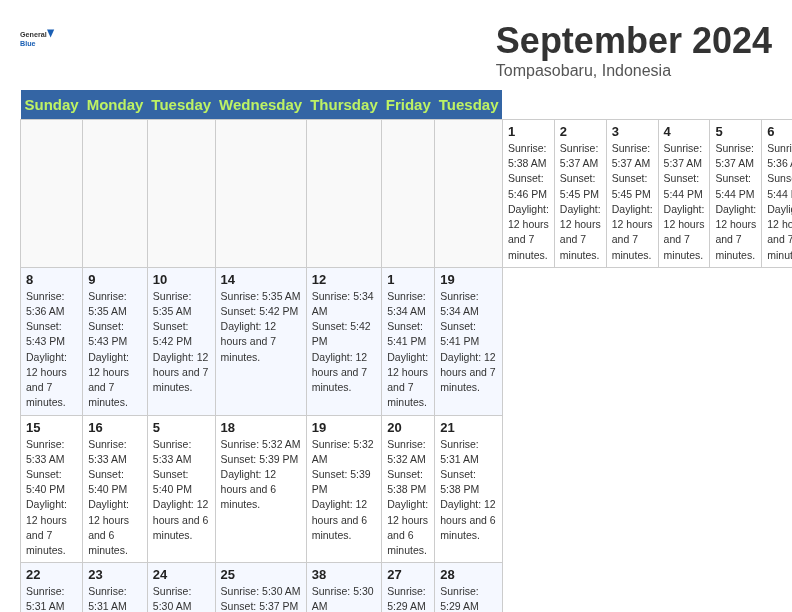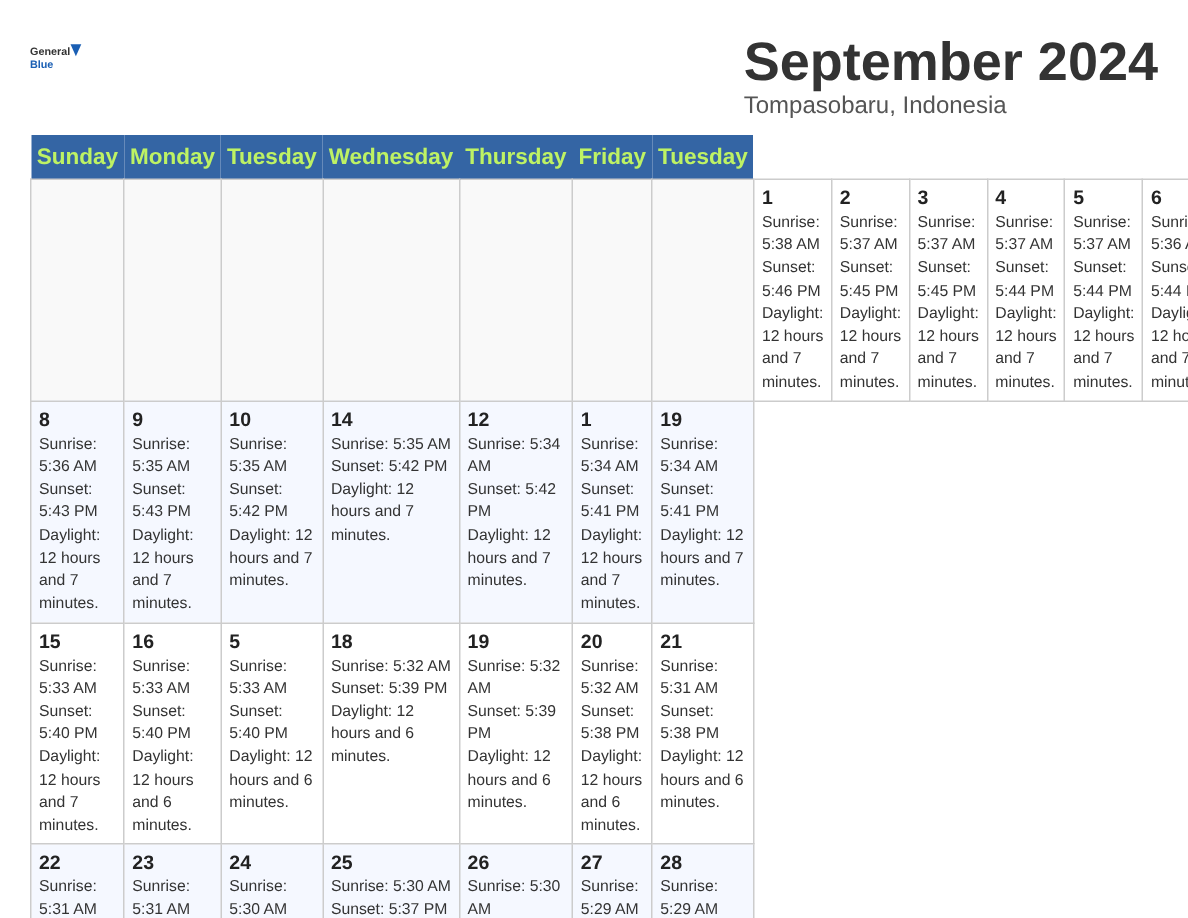--- a/index.html
+++ b/index.html
@@ -215,21 +215,21 @@
         </td>
         <td>
           <span class="day-number">24</span>
           <div class="day-info">Sunrise: 5:30 AM<br>Sunset: 5:37 PM<br>Daylight: 12 hours and 6 minutes.</div>
         </td>
         <td>
           <span class="day-number">25</span>
           <div class="day-info">Sunrise: 5:30 AM<br>Sunset: 5:37 PM<br>Daylight: 12 hours and 6 minutes.</div>
         </td>
         <td>
-          <span class="day-number">26</span>
+          <span class="day-number">38</span>
           <div class="day-info">Sunrise: 5:30 AM<br>Sunset: 5:36 PM<br>Daylight: 12 hours and 6 minutes.</div>
         </td>
         <td>
           <span class="day-number">27</span>
           <div class="day-info">Sunrise: 5:29 AM<br>Sunset: 5:36 PM<br>Daylight: 12 hours and 6 minutes.</div>
         </td>
         <td>
           <span class="day-number">28</span>
           <div class="day-info">Sunrise: 5:29 AM<br>Sunset: 5:35 PM<br>Daylight: 12 hours and 6 minutes.</div>
         </td>

